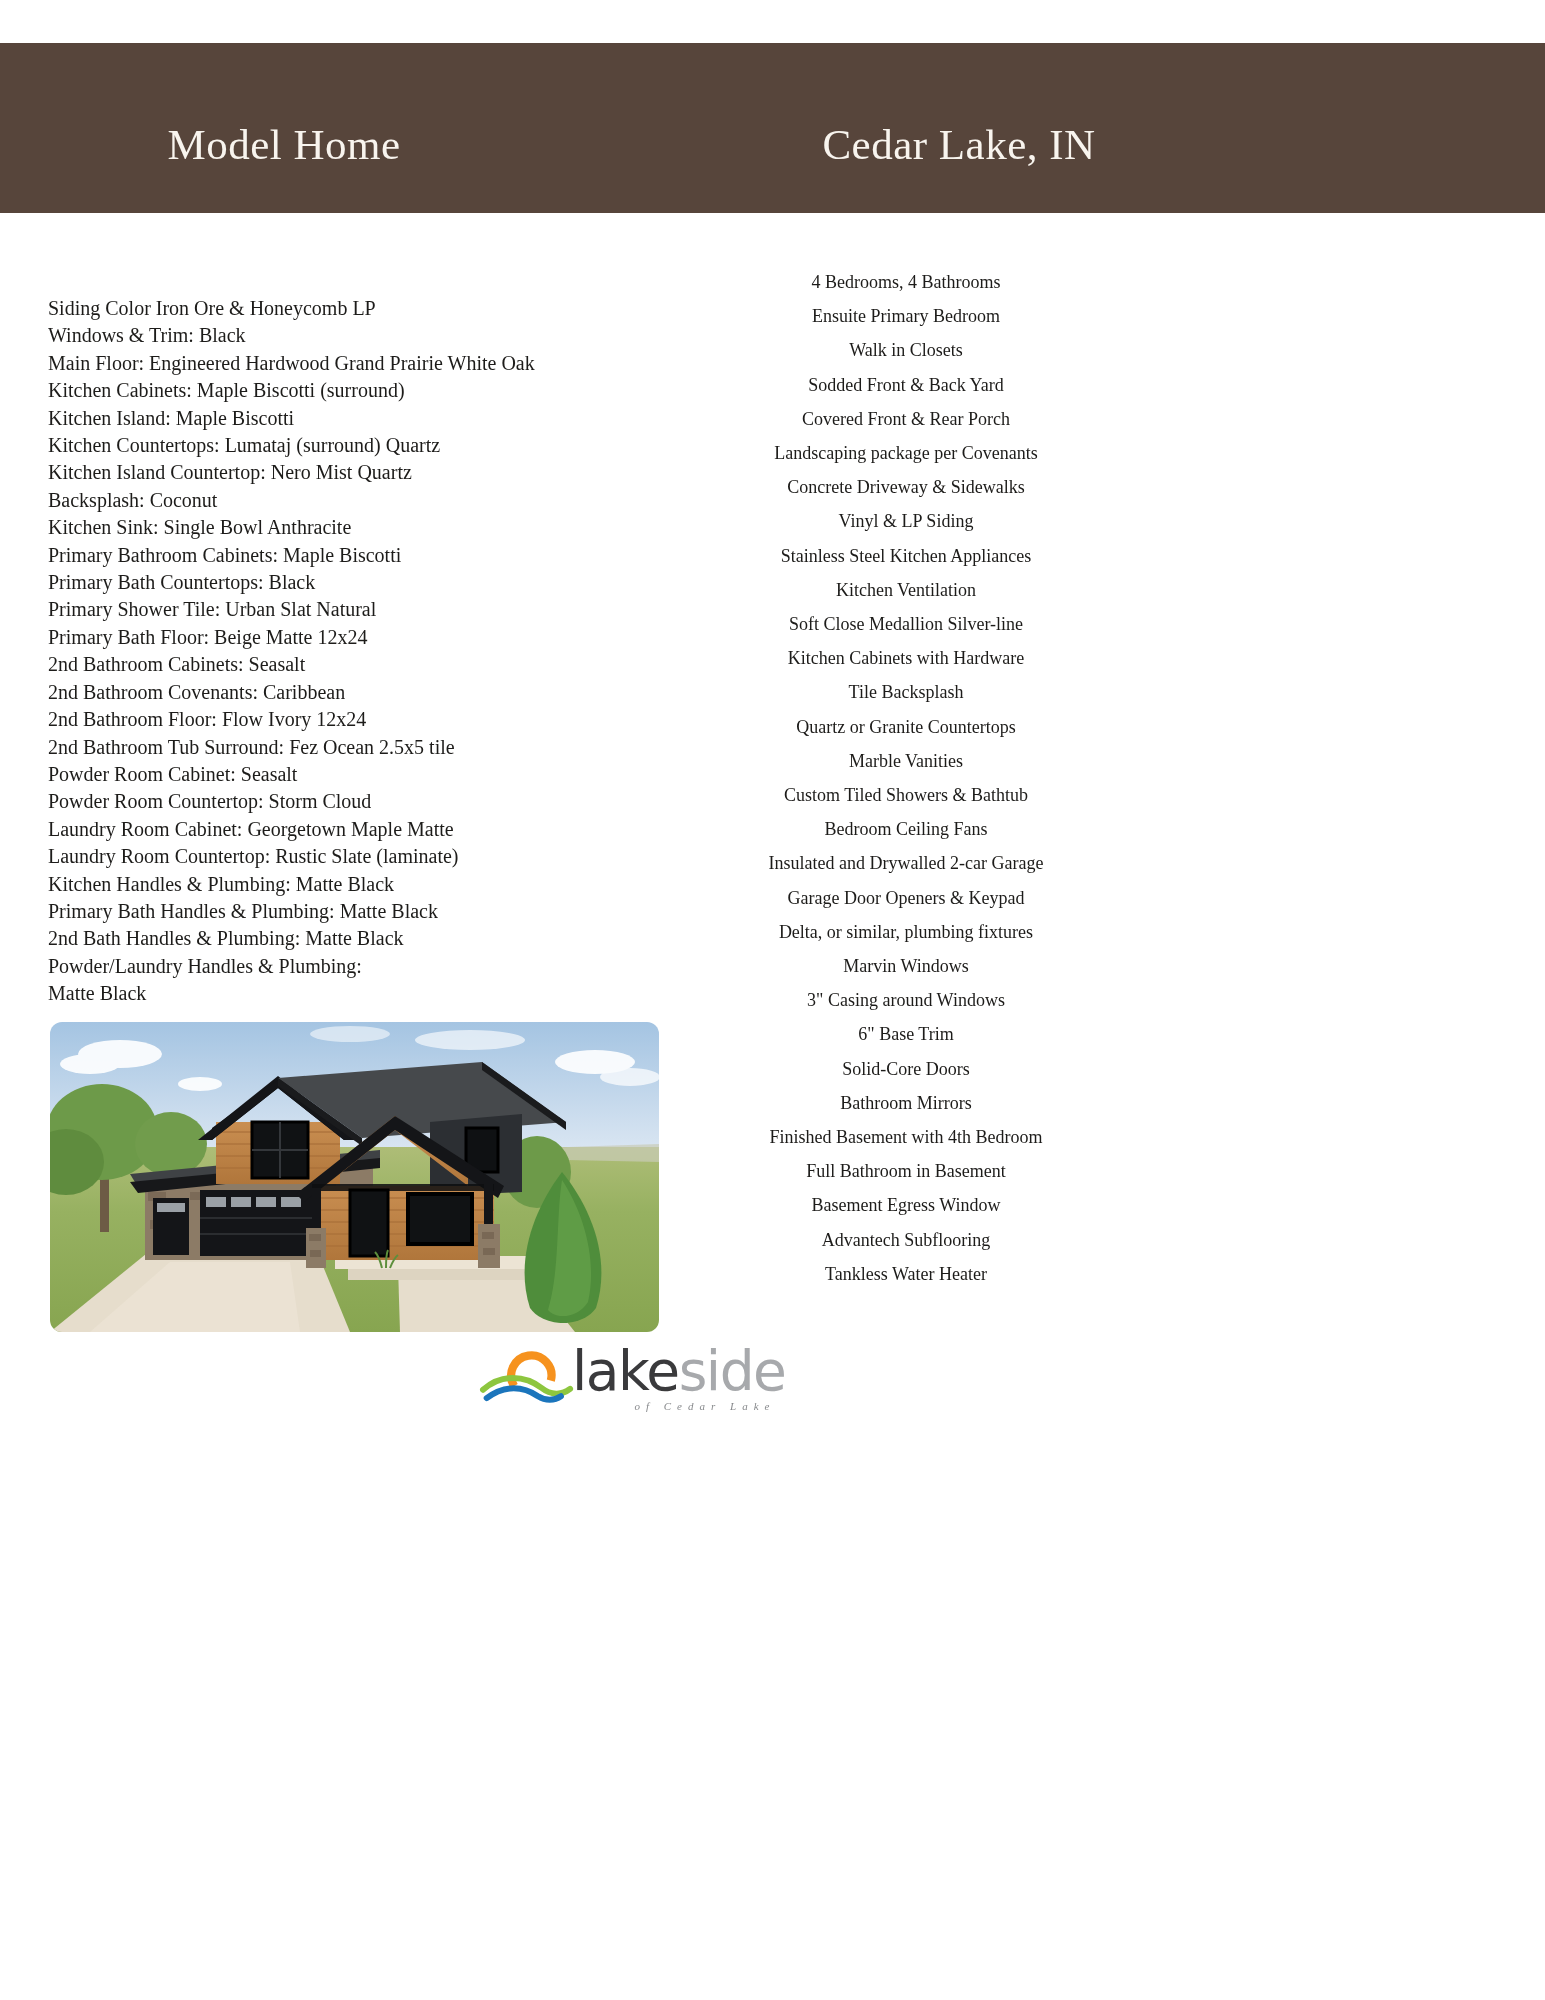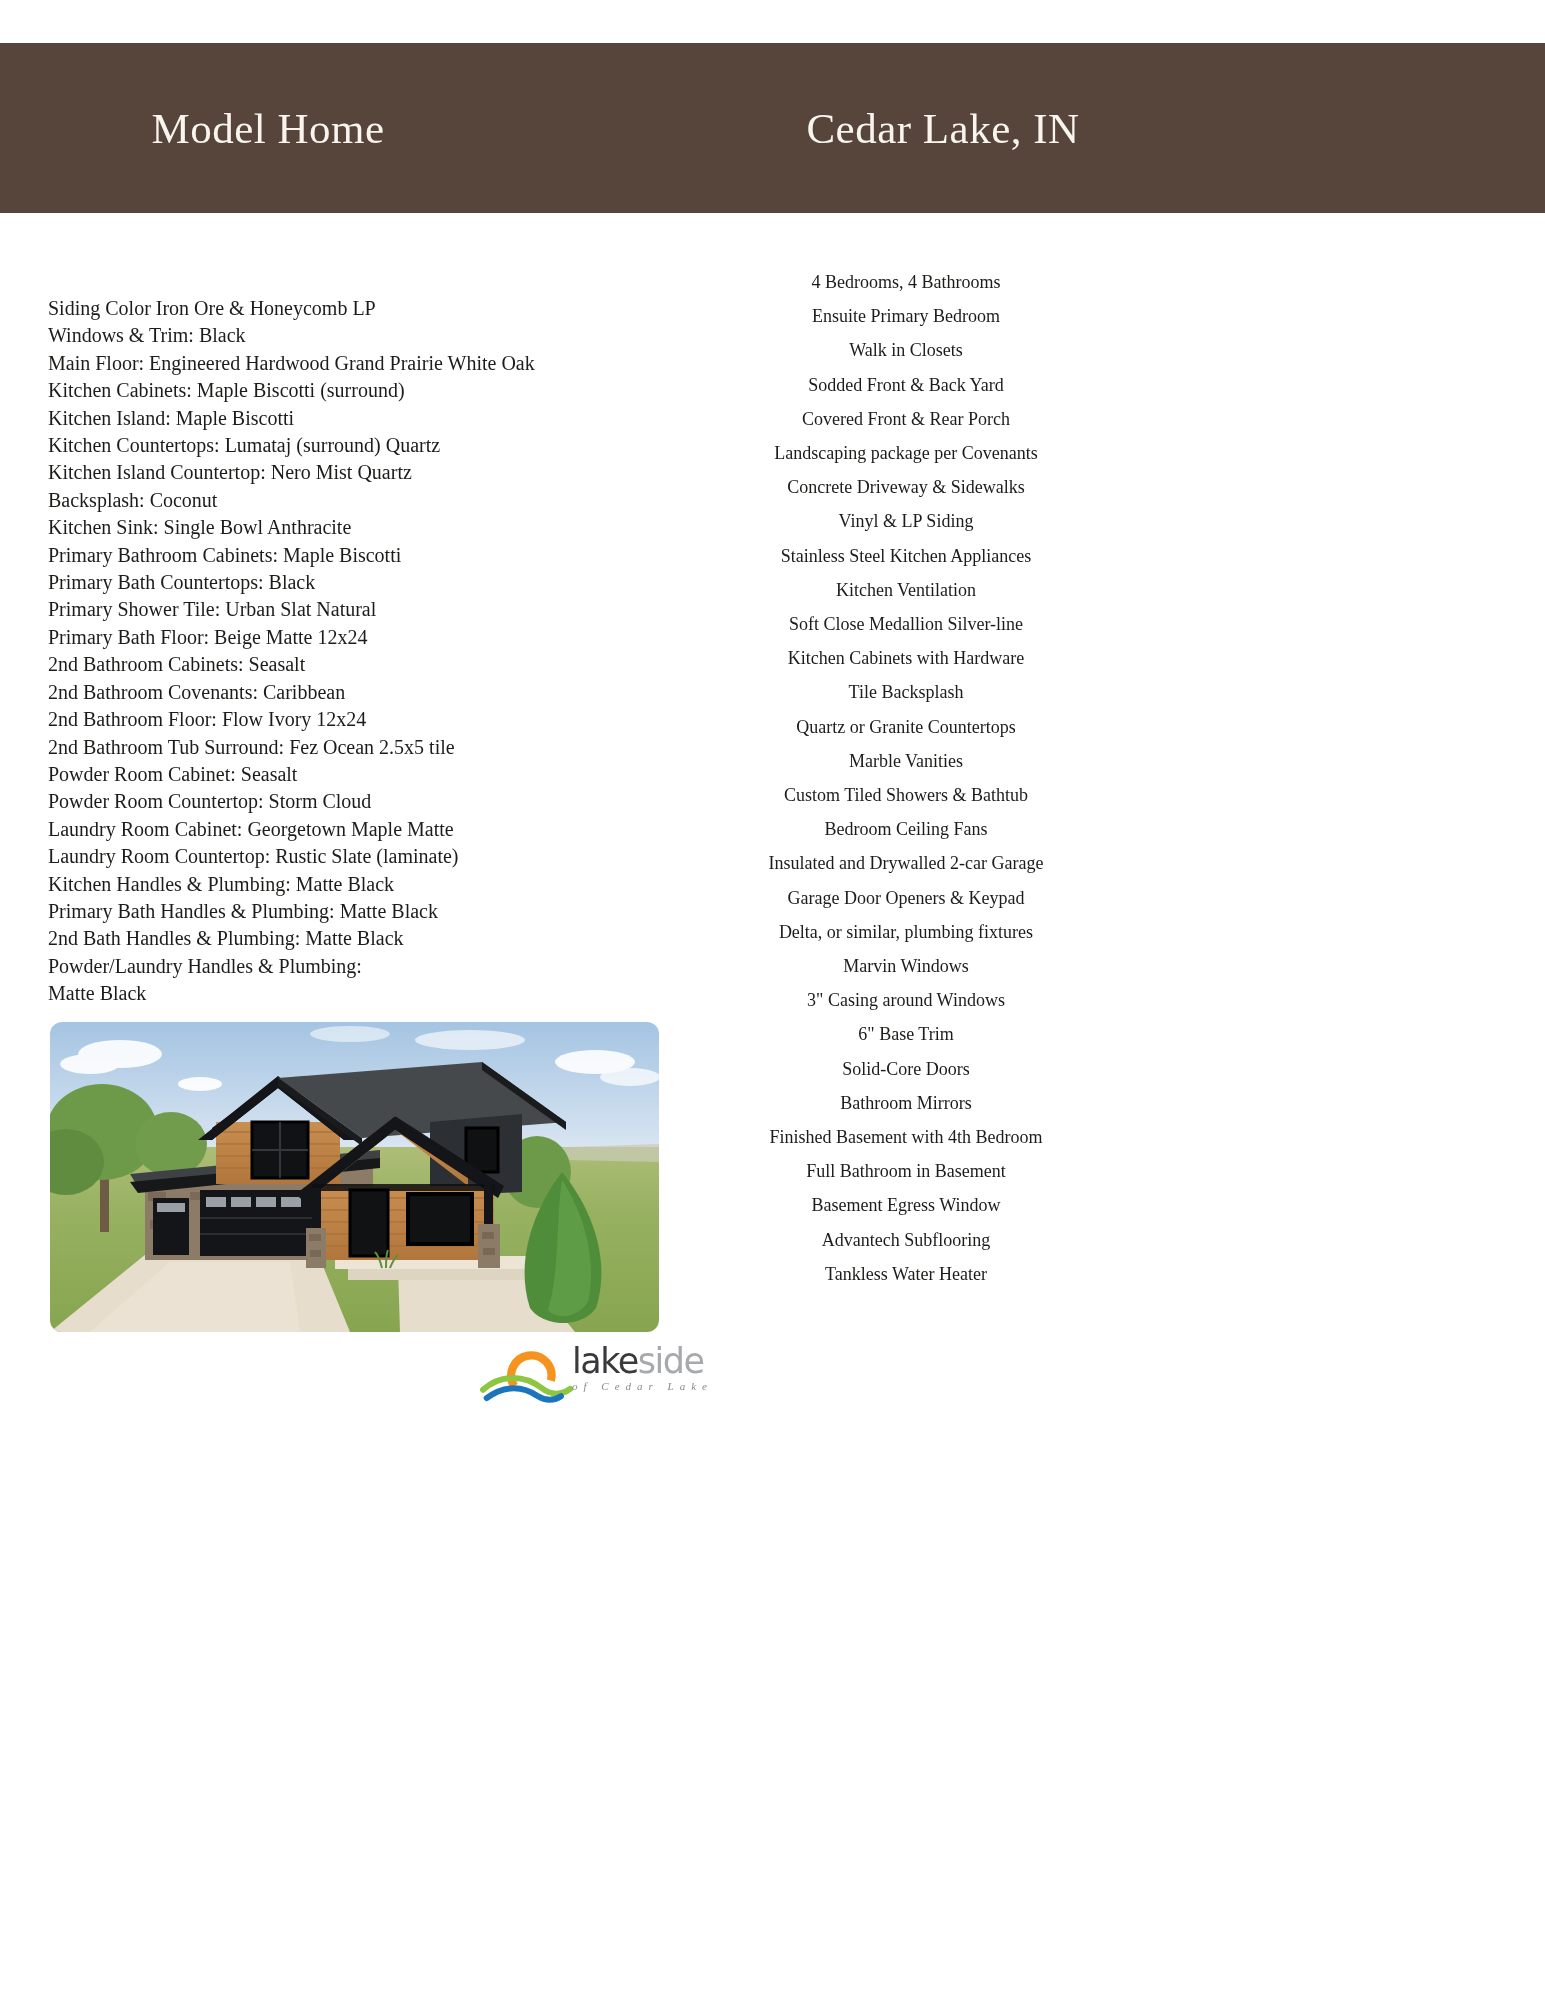--- a/index.html
+++ b/index.html
@@ -3,21 +3,21 @@
 <meta charset="utf-8">
 <style>
   html,body{margin:0;padding:0;background:#ffffff;}
   .page{position:relative;width:1545px;height:2000px;background:#fff;overflow:hidden;
         font-family:"Liberation Serif", serif;color:var(--text-dark,#1d1c1a);}
 
   
   .band{position:absolute;left:0;top:43px;width:1545px;height:170px;
         background:var(--header-brown,#57453b);}
   .band .title{position:absolute;top:50%;transform:translate(-50%,-50%);
-        margin:0;font-weight:400;font-size:43px;letter-spacing:.5px;
+        margin:16px;font-weight:400;font-size:43px;letter-spacing:.5px;
         color:#f8f4ee;white-space:nowrap;}
   .band .title.left{left:268px;}
   .band .title.right{left:943px;}
 
   
   .specs{position:absolute;left:48px;top:295px;width:545px;}
   .spec-line{font-size:20px;line-height:27.4px;white-space:nowrap;}
 
   
   .features{position:absolute;left:593px;top:265px;width:626px;text-align:center;}
@@ -25,21 +25,21 @@
 
   
   .house{position:absolute;left:50px;top:1022px;width:609px;height:310px;margin:0;
          border-radius:12px;overflow:hidden;}
   .house svg{display:block;width:100%;height:100%;}
 
   
   .logo{position:absolute;left:468px;top:1344px;display:flex;align-items:flex-start;}
   .logo .mark{width:118px;height:66px;flex:0 0 auto;}
   .logo-text{margin-left:-14px;line-height:1;}
-  .logo-word{font-family:"DejaVu Sans", sans-serif;font-size:35px;letter-spacing:-1.5px;}
+  .logo-word{font-family:"DejaVu Sans", sans-serif;font-size:55px;letter-spacing:-1.5px;}
   .logo-word.primary{color:var(--logo-dark,#3a3a3c);}
   .logo-word.secondary{color:var(--logo-gray,#a7a9ac);}
   .tagline{font-family:"Liberation Serif", serif;font-style:italic;font-size:11px;
            letter-spacing:6px;color:var(--tagline-gray,#87898c);
            text-align:right;padding-right:10px;margin-top:2px;white-space:nowrap;}
 </style>
 </head>
 <body>
 
 <div class="page">

